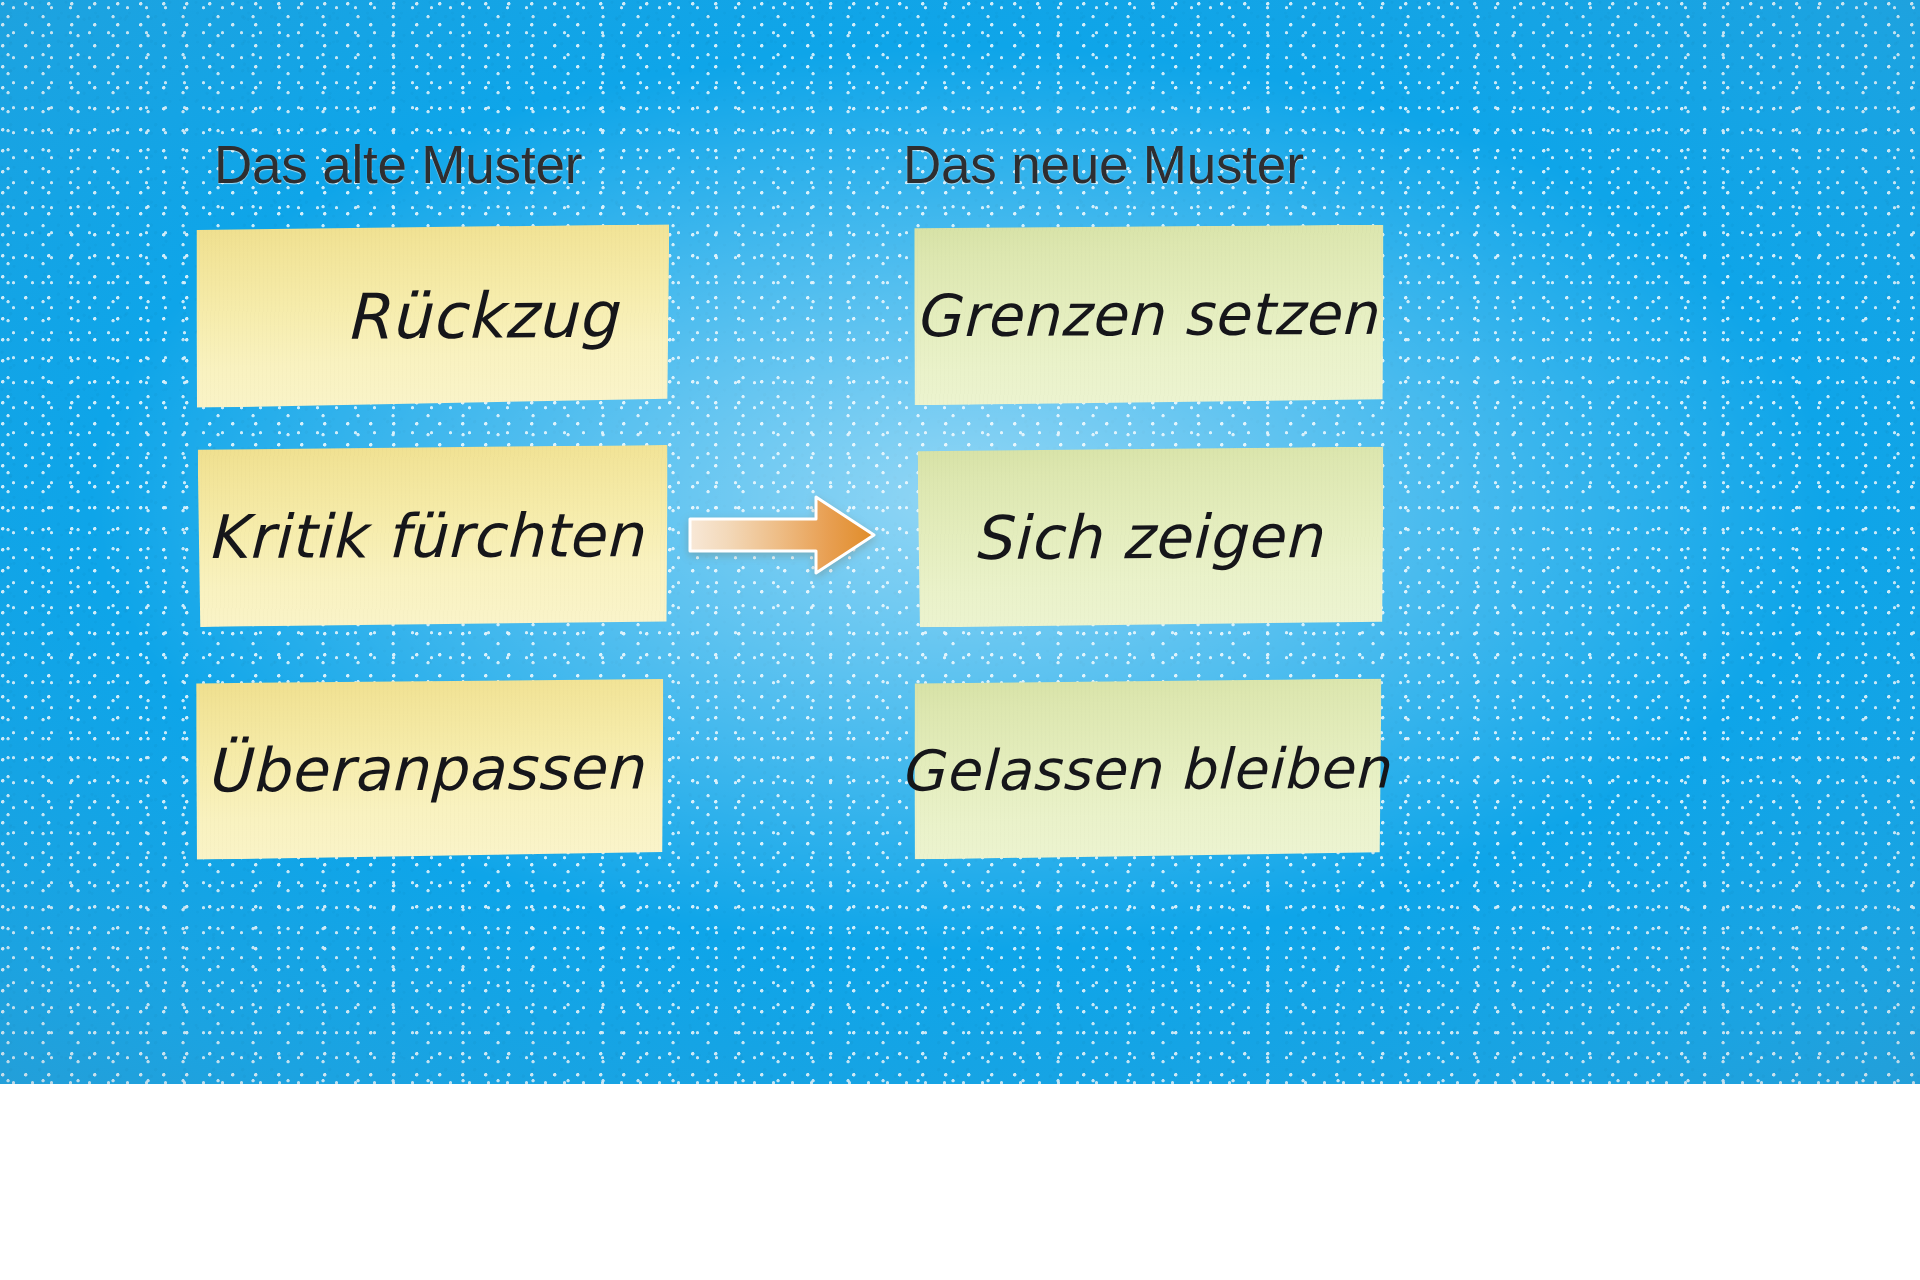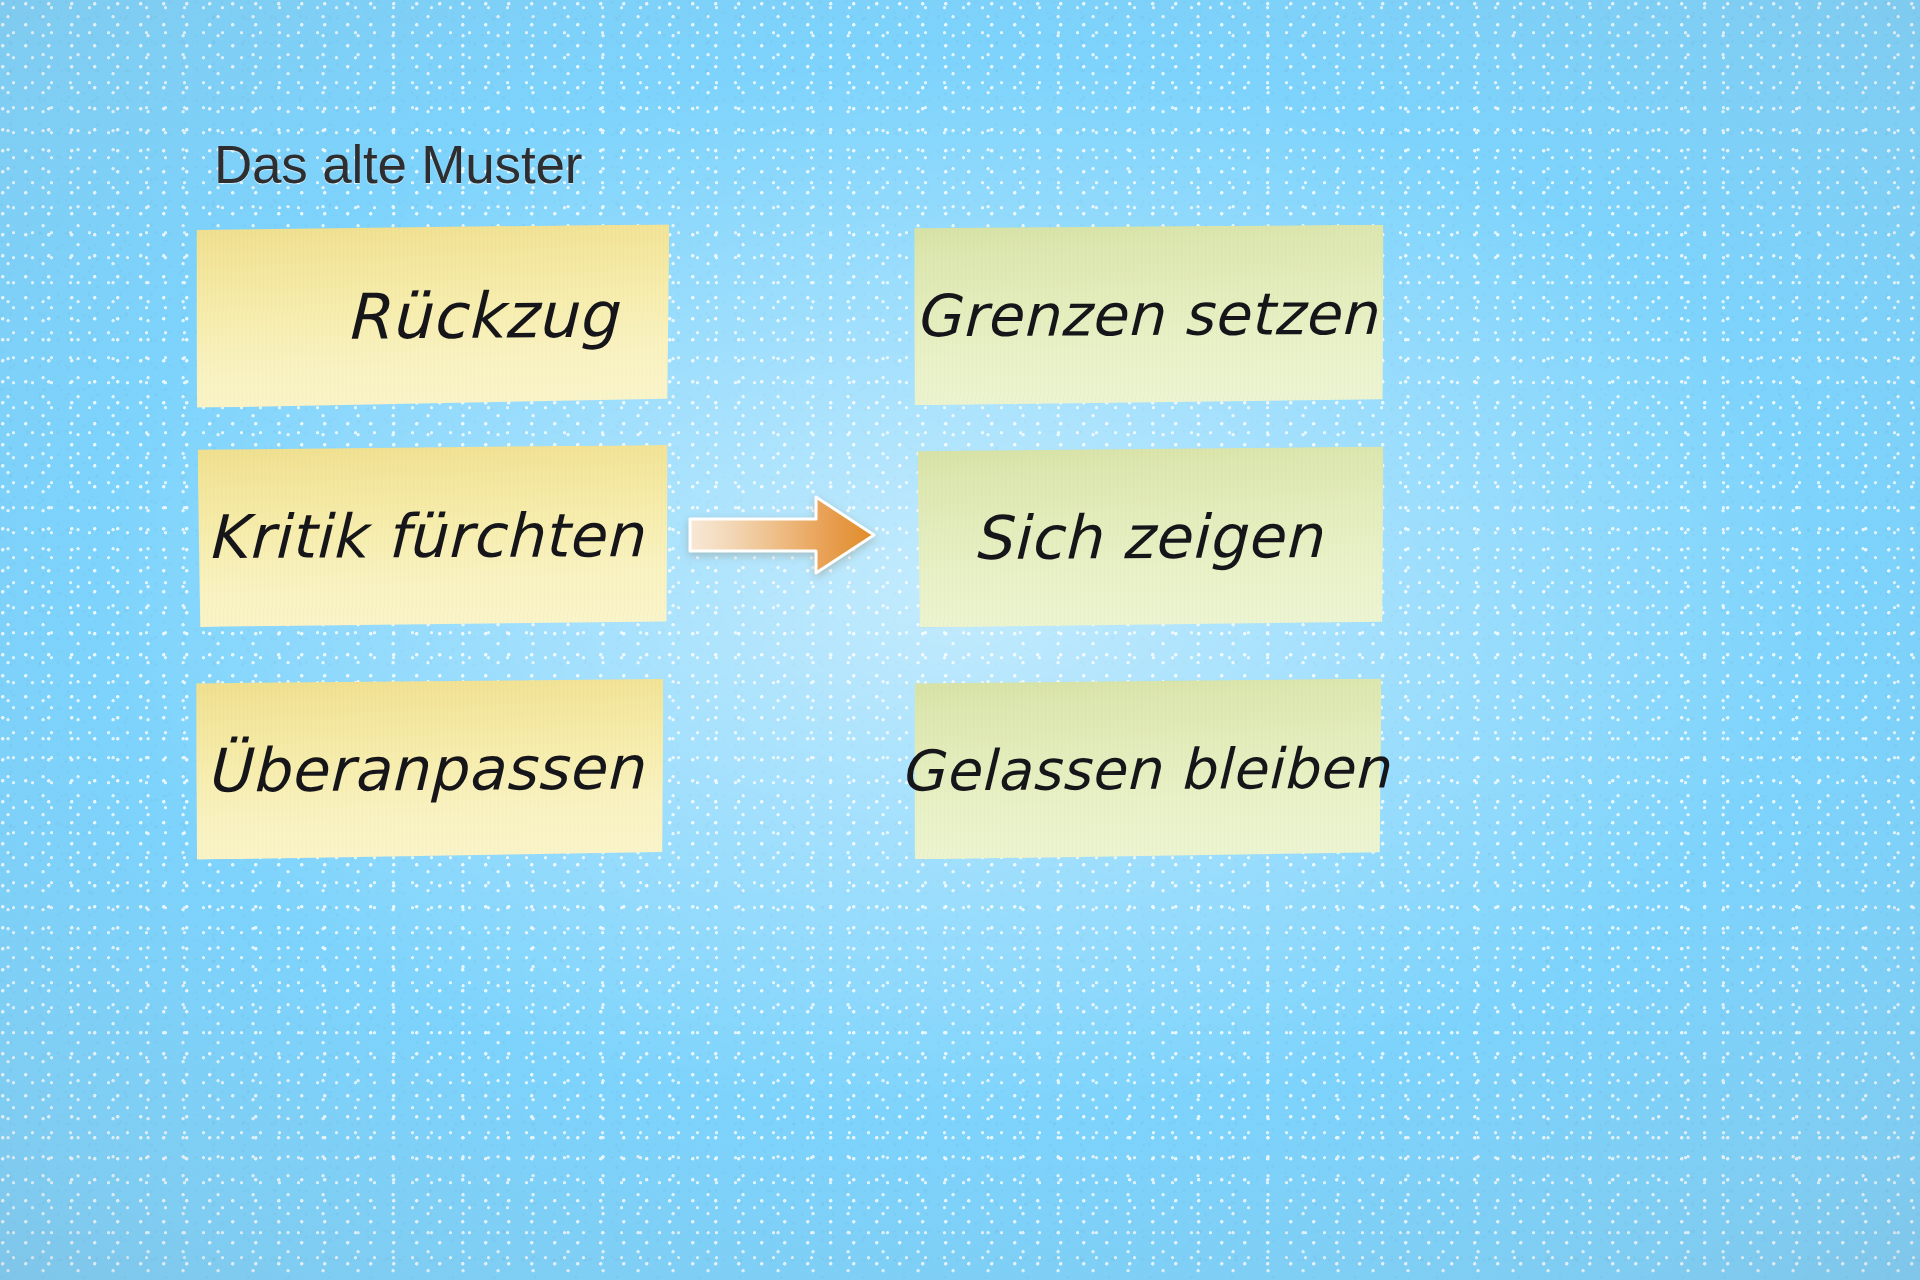--- a/index.html
+++ b/index.html
@@ -4,22 +4,22 @@
 <style>
   * { margin:0; padding:0; box-sizing:border-box; }
 
   html,body{
     width:1920px; height:1280px; overflow:hidden;
     font-family:"Liberation Sans", sans-serif;
   }
 
   #stage{
     position:relative;
-    width:1920px; height:1280px;
-    background:#7dd3fc;
+    width:1920px; height:1084px;
+    background:#0ea5e9;
     overflow:hidden;
   }
 
   
   #texture{
     position:absolute; inset:0;
     background-image:
       radial-gradient(circle at 12% 18%, rgba(255,255,255,.95) 0 1.5px, rgba(0,0,0,0) 2px),
       radial-gradient(circle at 37% 62%, rgba(0,0,0,.030) 0 1.5px, rgba(0,0,0,0) 2px),
       radial-gradient(circle at 71% 31%, rgba(255,255,255,.9) 0 1.2px, rgba(0,0,0,0) 2px),
@@ -149,20 +149,21 @@
 </head>
 <body>
 
 <div id="stage">
 
   <div id="texture"></div>
   <div id="vignette"></div>
 
   <div class="heading" id="heading-old">Das alte Muster</div>
 
+  <div class="heading" id="heading-new">Das neue Muster</div>
 
   <div class="note yellow" id="note-y1">
     <div class="paper">
       <div class="grain"></div>
     </div>
     <div class="label">Rückzug</div>
   </div>
 
   <div class="note yellow" id="note-y2">
     <div class="paper">

